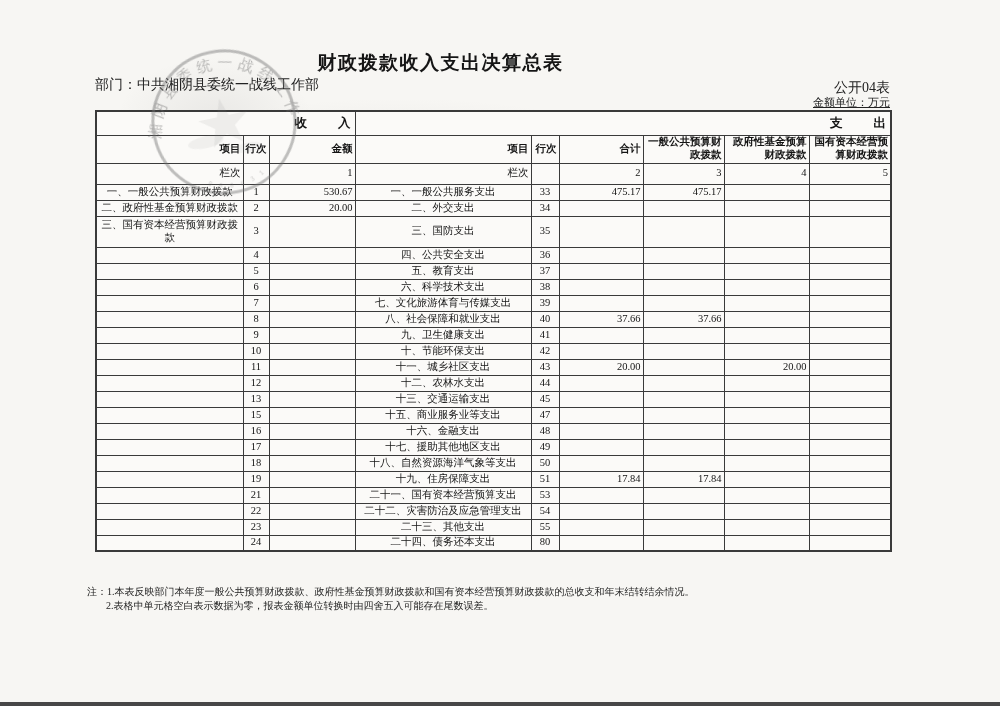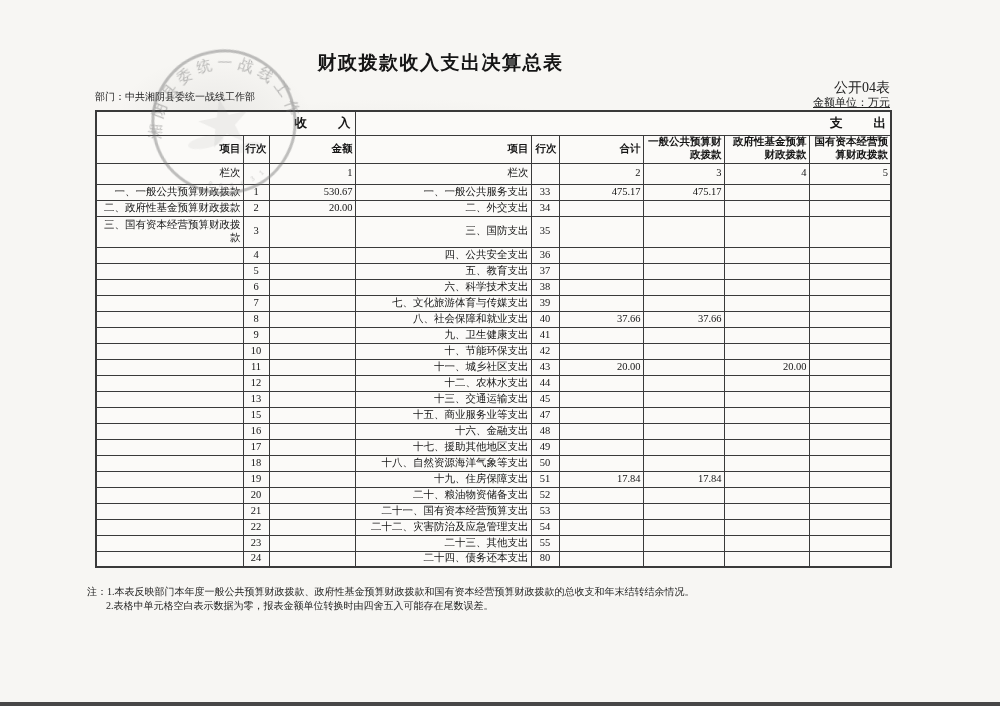--- a/index.html
+++ b/index.html
@@ -16,21 +16,21 @@
   }
   .title{
     position:absolute;top:50px;left:0;width:881px;
     text-align:center;font-size:19px;font-weight:bold;letter-spacing:1.5px;
     color:#151515;
   }
   .code{
     position:absolute;top:79px;right:110px;font-size:14px;color:#222;
   }
   .dept{
-    position:absolute;top:90px;left:95px;font-size:10px;color:#222;font-family:Liberation Mono, monospace;
+    position:absolute;top:76px;left:95px;font-size:14px;color:#222;font-family:Liberation Mono, monospace;
   }
   .unit{
     position:absolute;top:95px;right:110px;font-size:11px;color:#222;text-decoration:underline;
   }
   table.fin{
     position:absolute;left:95px;top:110px;width:795px;
     border-collapse:collapse;table-layout:fixed;
     font-size:10.5px;line-height:1.2;color:#141414;
   }
   table.fin td{
@@ -46,21 +46,21 @@
     text-align:right;font-weight:bold;
   }
   tr.band{height:24px;}
   tr.band td{font-size:12.5px;letter-spacing:2px;}
   tr.cols{height:28px;}
   tr.cols td{font-size:10.5px;}
   tr.idx{height:21px;}
   tr.idx td{font-weight:normal;font-size:10.5px;padding-left:32px;}
   tbody tr{height:16px;}
   tbody tr.tall{height:31px;}
-  td.left{text-align:right;}
+  td.left{text-align:center;}
   td.center{text-align:center;}
   td.right{text-align:right;padding-right:1px;}
   .notes{
     position:absolute;left:87px;top:585px;width:800px;
     font-size:10px;line-height:13.5px;color:#242424;
   }
   .notes .note2{padding-left:19px;}
   .seal{
     position:absolute;left:142px;top:40px;width:164px;height:164px;
     transform:rotate(-12deg);
@@ -315,31 +315,20 @@
           <td class="right"></td>
           <td class="left">十九、住房保障支出</td>
           <td class="center">51</td>
           <td class="right">17.84</td>
           <td class="right">17.84</td>
           <td class="right"></td>
           <td class="right"></td>
         </tr>
         <tr>
           <td class="left"></td>
-          <td class="center">20</td>
-          <td class="right"></td>
-          <td class="left">二十、粮油物资储备支出</td>
-          <td class="center">52</td>
-          <td class="right"></td>
-          <td class="right"></td>
-          <td class="right"></td>
-          <td class="right"></td>
-        </tr>
-        <tr>
-          <td class="left"></td>
           <td class="center">21</td>
           <td class="right"></td>
           <td class="left">二十一、国有资本经营预算支出</td>
           <td class="center">53</td>
           <td class="right"></td>
           <td class="right"></td>
           <td class="right"></td>
           <td class="right"></td>
         </tr>
         <tr>

